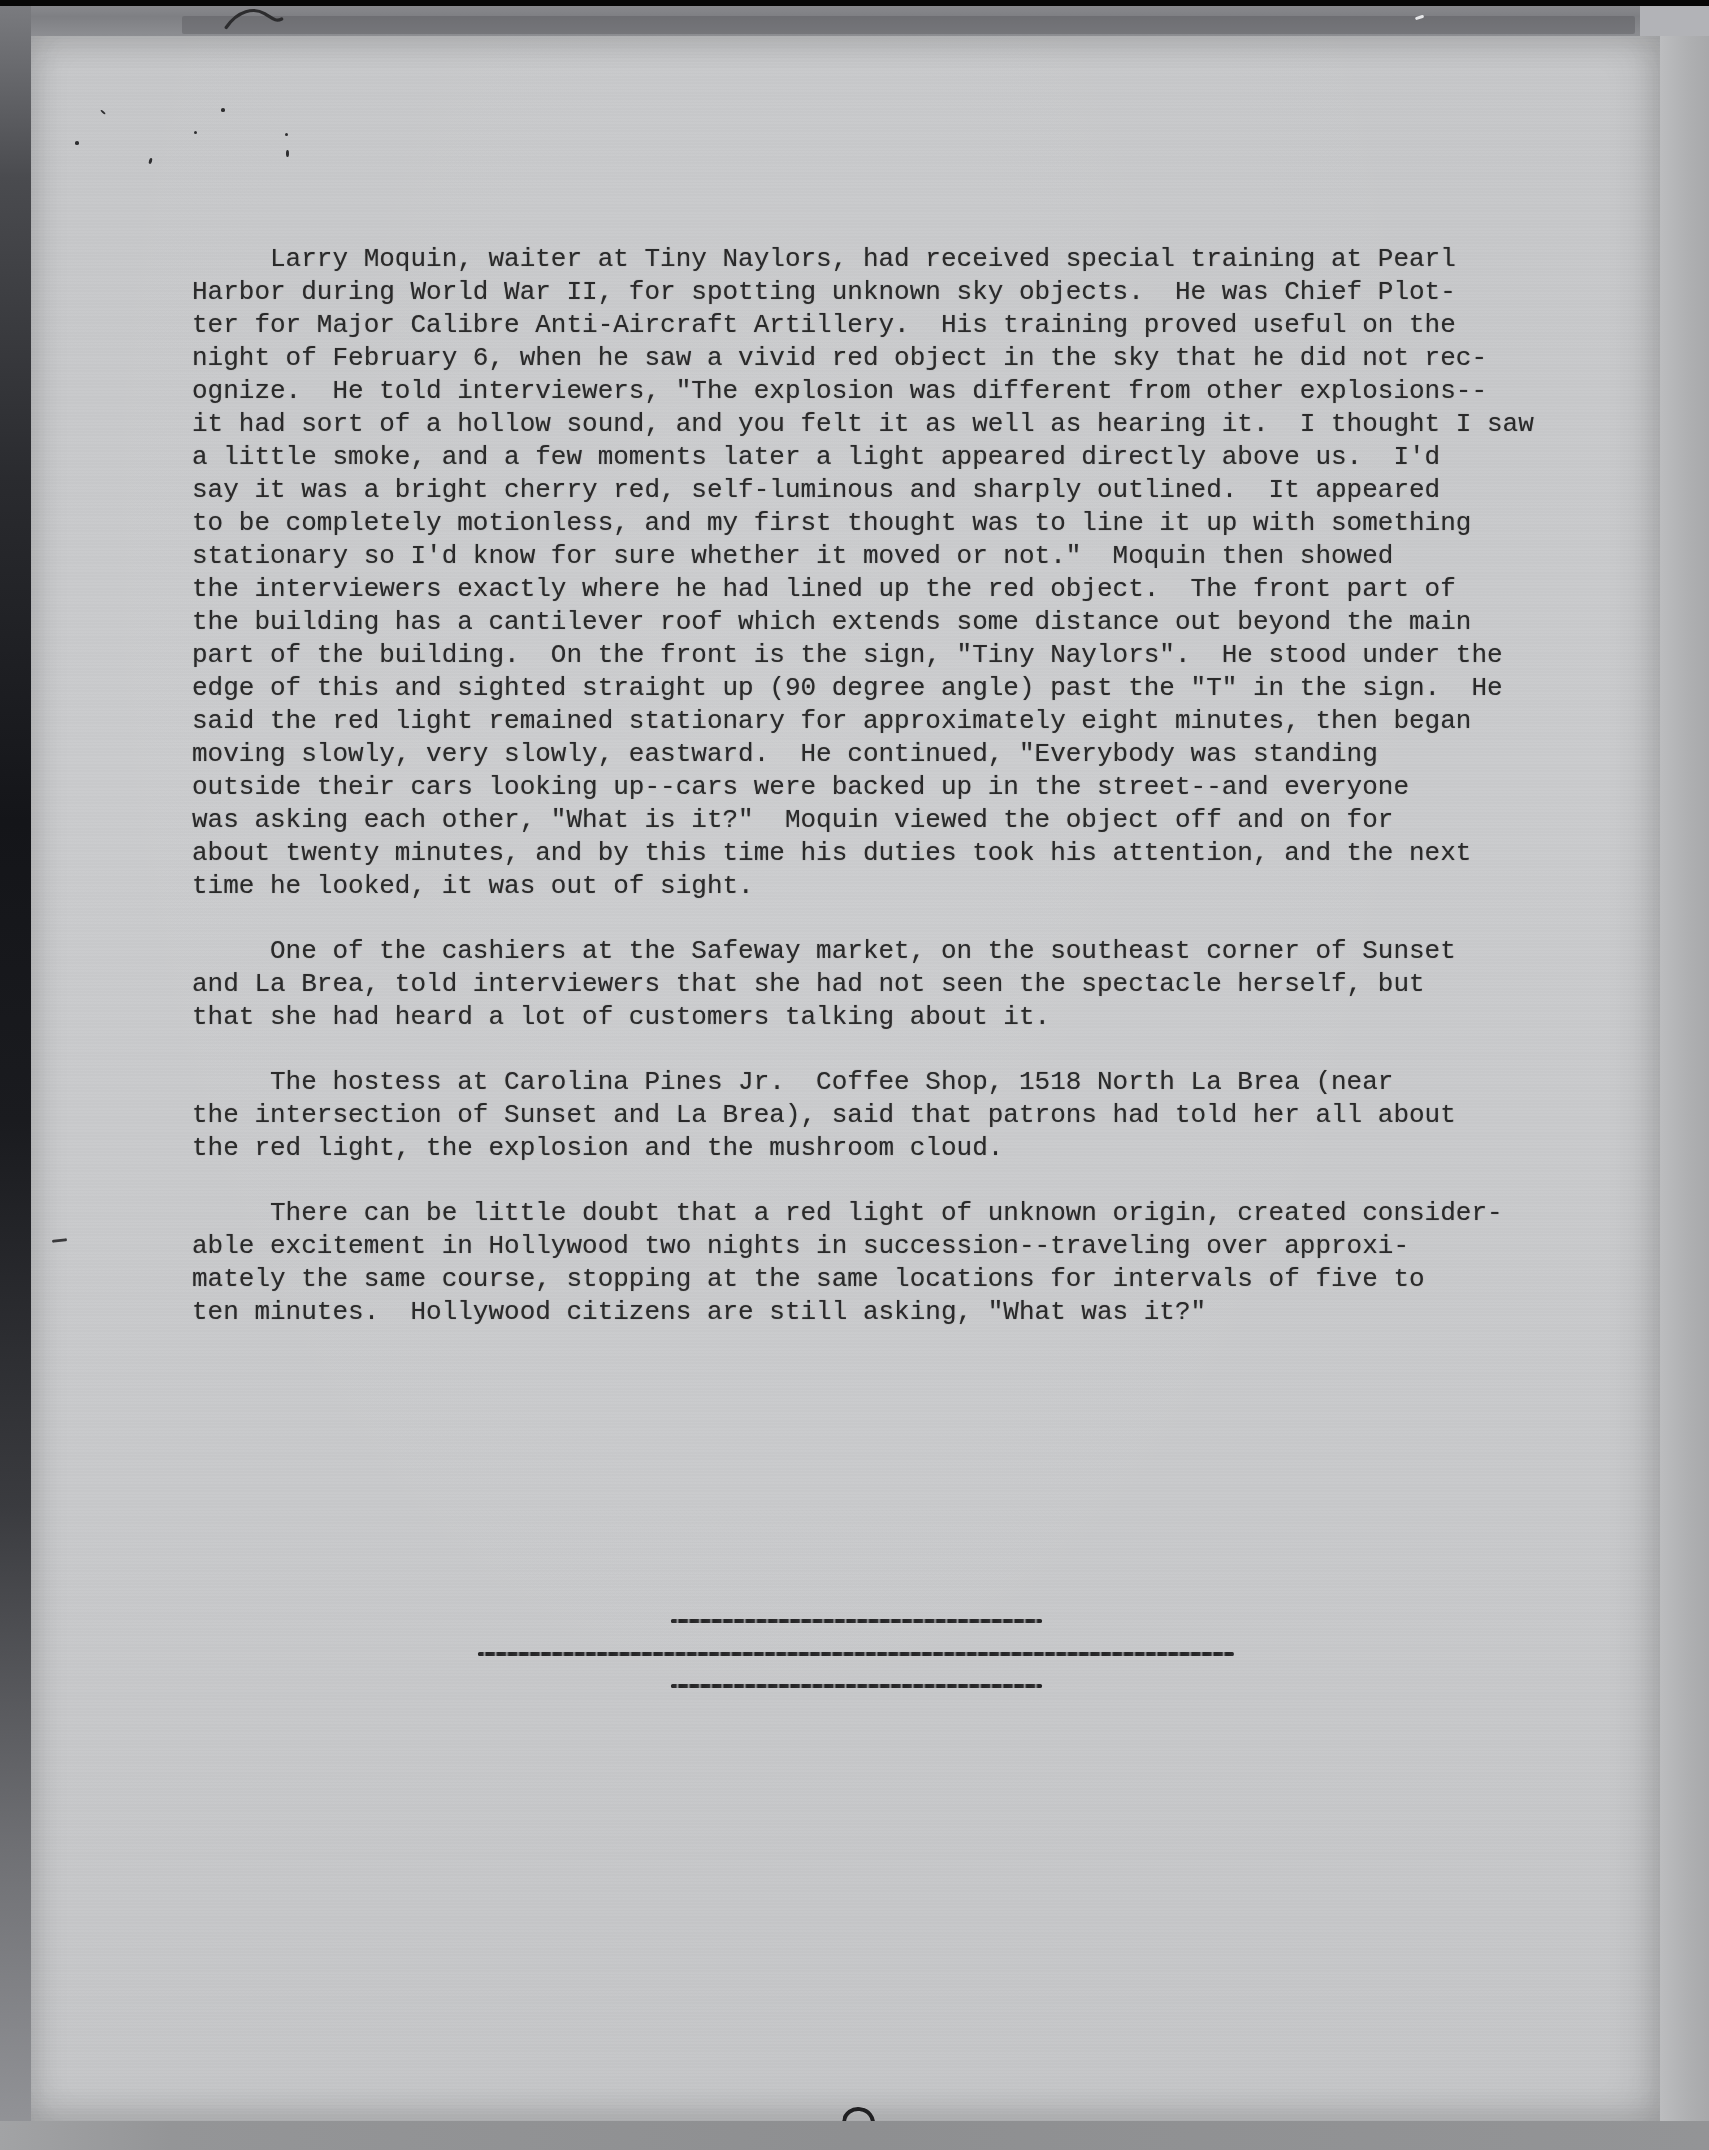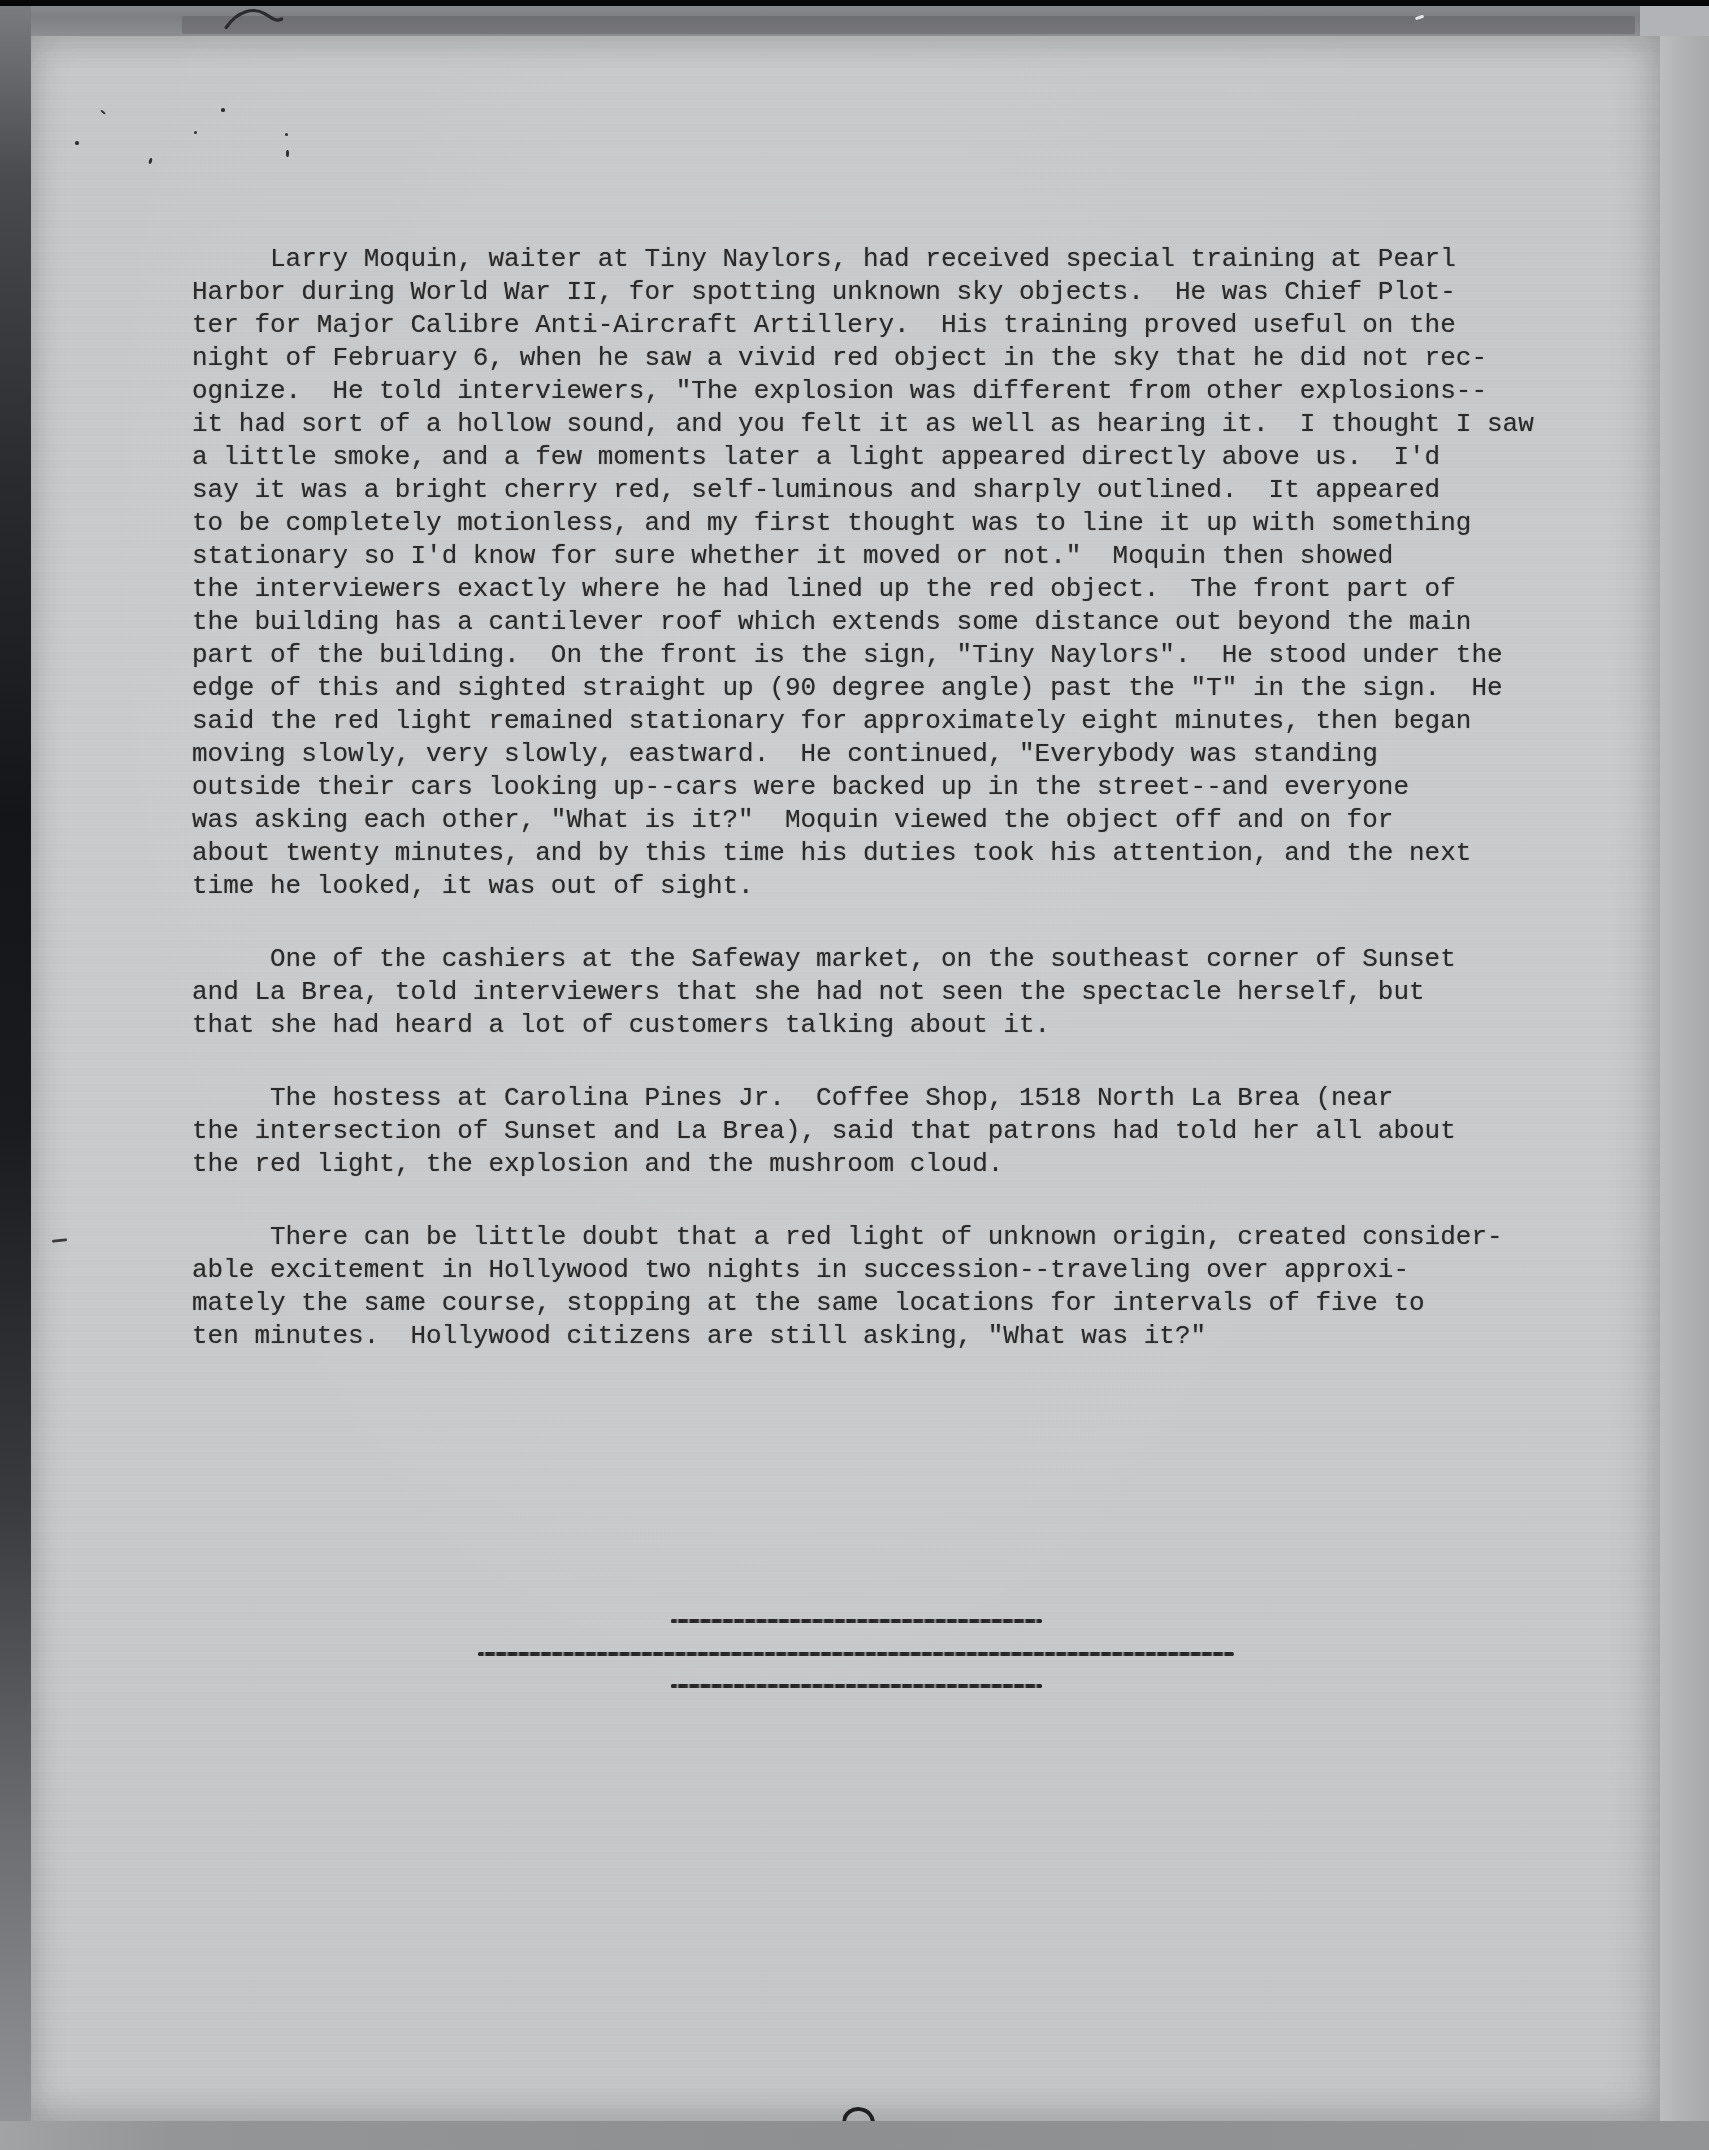--- a/index.html
+++ b/index.html
@@ -86,21 +86,21 @@
     position: absolute;
     left: 161px; top: 207px;
     width: 1400px;
     color: #2a2a2a;
     font-size: 26px;
     line-height: 33px;
     white-space: pre;
     text-shadow: 0 0 1.1px rgba(40,40,40,0.45);
     font-variant-ligatures: none;
   }
-  .para + .para { margin-top: 40px; }
+  .para + .para { margin-top: 32px; }
   .line { height: 33px; }
   .divider {
     position: absolute;
     background: repeating-linear-gradient(90deg,
       #262627 0px, #2e2e30 4.8px,
       rgba(40,40,42,0.25) 6.4px, #242425 8.5px, #262627 11.2px);
     border-radius: 1.6px;
   }
   .divider-short-1 { left: 640px; top: 1583px; width: 371px;  height: 3.7px; }
   .divider-long    { left: 447px;  top: 1616px; width: 756px; height: 4.3px; }

